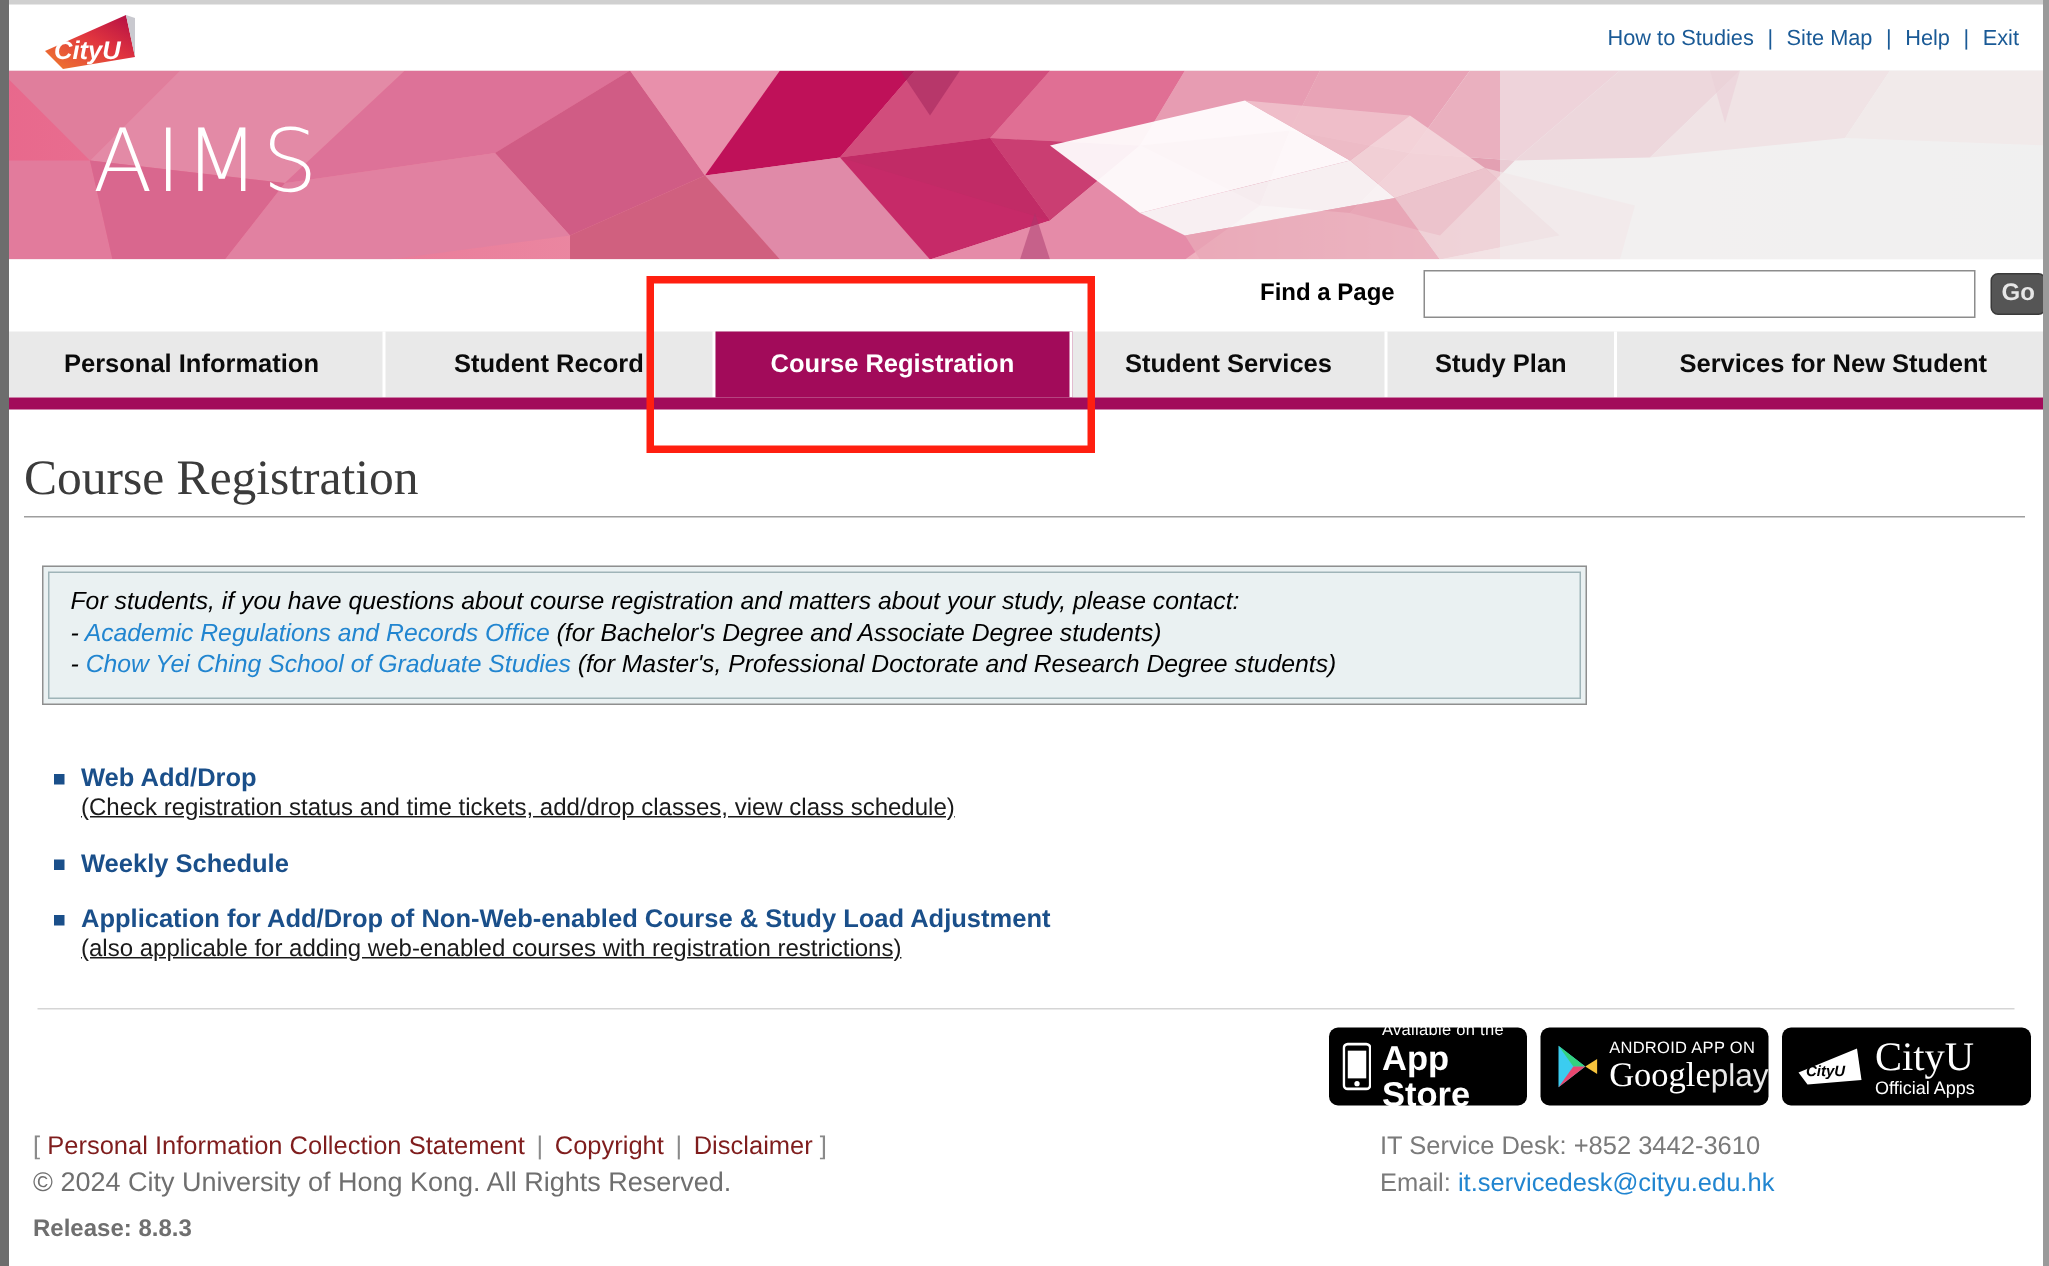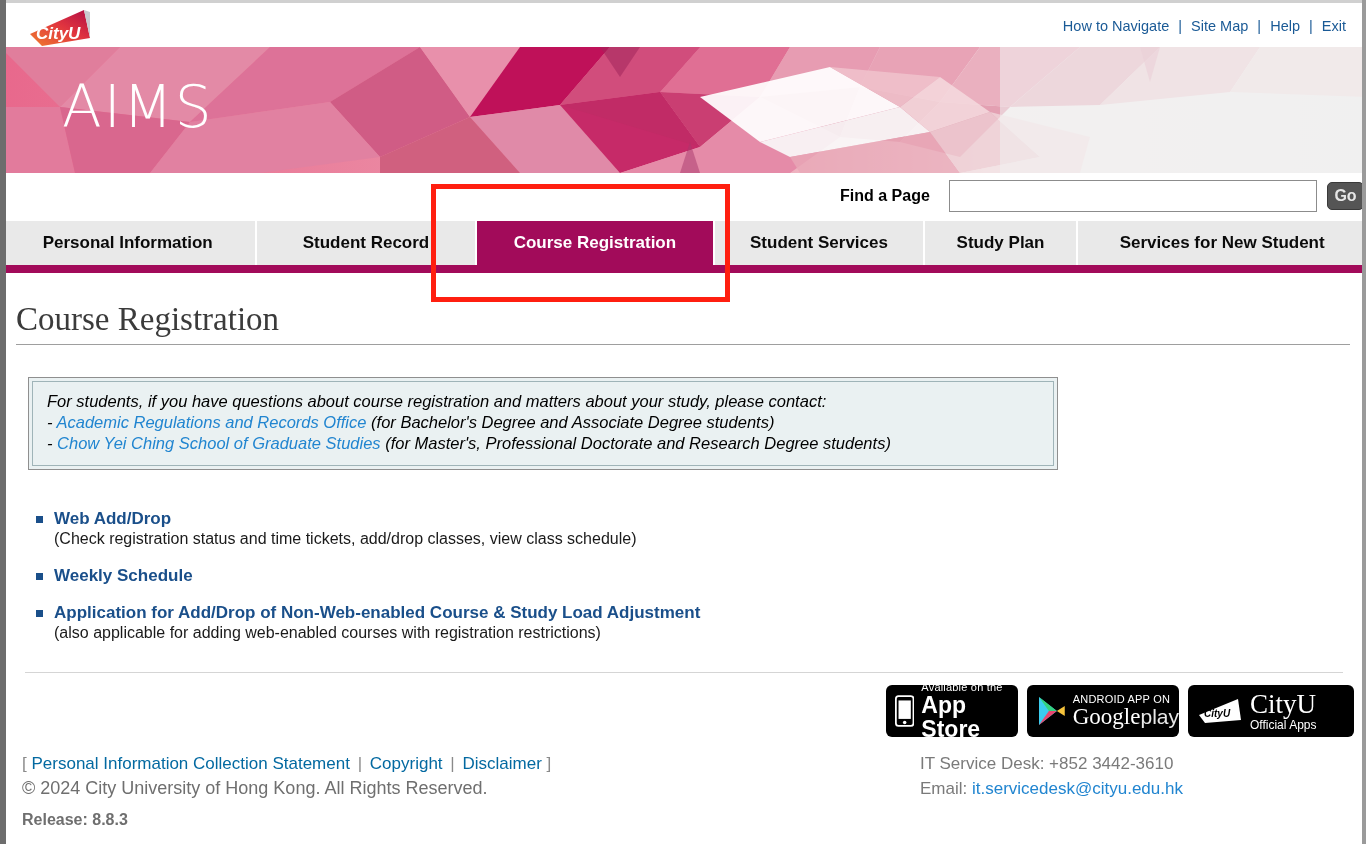--- a/index.html
+++ b/index.html
@@ -233,20 +233,21 @@
     color: #1a4f8a;
     text-decoration: none;
     display: inline-block;
     line-height: 21px;
   }
   .link-desc {
     margin-left: 18px;
     font-size: 16px;
     color: #1a1a1a;
     line-height: 20px;
+    text-decoration: underline;
   }
 
   
   .footer-rule {
     position: absolute;
     left: 25px; top: 399px;
     width: 1318px;
     height: 1px;
     background: #d5d5d5;
   }
@@ -306,21 +307,21 @@
     line-height: 14px;
   }
 
   .footer-left {
     position: absolute;
     left: 22px; top: 478px;
     font-size: 17px;
     line-height: 25px;
   }
   .footer-left a {
-    color: #0369a1;
+    color: #7f1d1d;
     text-decoration: none;
     margin-top: 18px;
   }
   .footer-left .brk { color: #8a8a8a; }
   .footer-left .sep { color: #8a8a8a; padding: 0 3px; }
   .copyright {
     color: #6f6f6f;
     font-size: 18px;
     line-height: 25px;
   }
@@ -356,21 +357,21 @@
           <stop offset="55%" stop-color="#e0343f"></stop>
           <stop offset="100%" stop-color="#b10d45"></stop>
         </linearGradient>
       </defs>
       <polygon points="8,26 62,2 68,30 20,38" fill="url(#logoGrad)"></polygon>
       <polygon points="62,2 68,4 68,30" fill="#c9c9cf"></polygon>
       <text x="14" y="31" font-family="Liberation Sans, sans-serif" font-size="17" font-weight="bold" font-style="italic" fill="#ffffff">CityU</text>
     </svg>
   </div>
   <div class="toplinks">
-    <a href="#">How to Navigate</a>
+    <a href="#">How to Studies</a>
     <span class="sep">|</span>
     <a href="#">Site Map</a>
     <span class="sep">|</span>
     <a href="#">Help</a>
     <span class="sep">|</span>
     <a href="#">Exit</a>
   </div>
 </div>
 
 <div class="banner">

